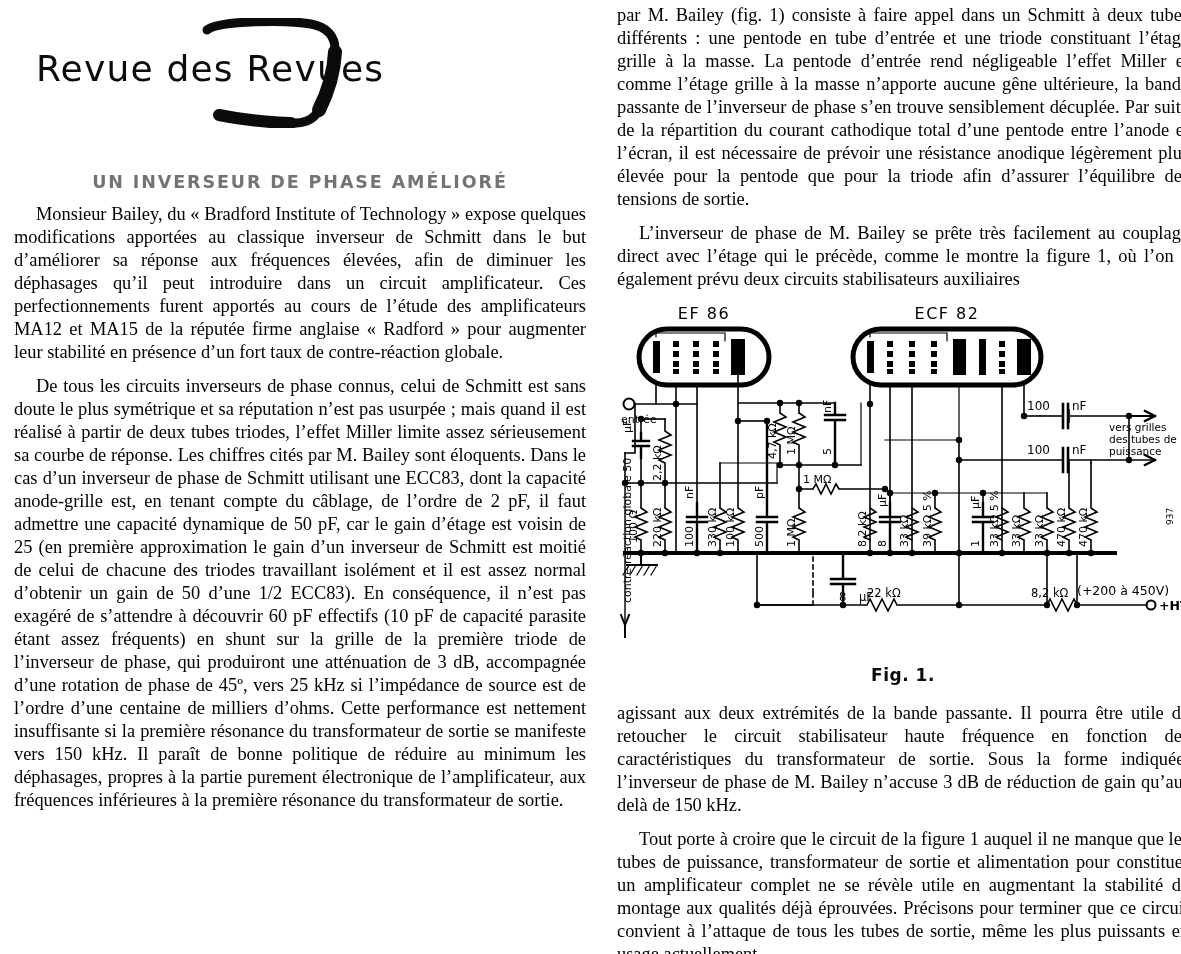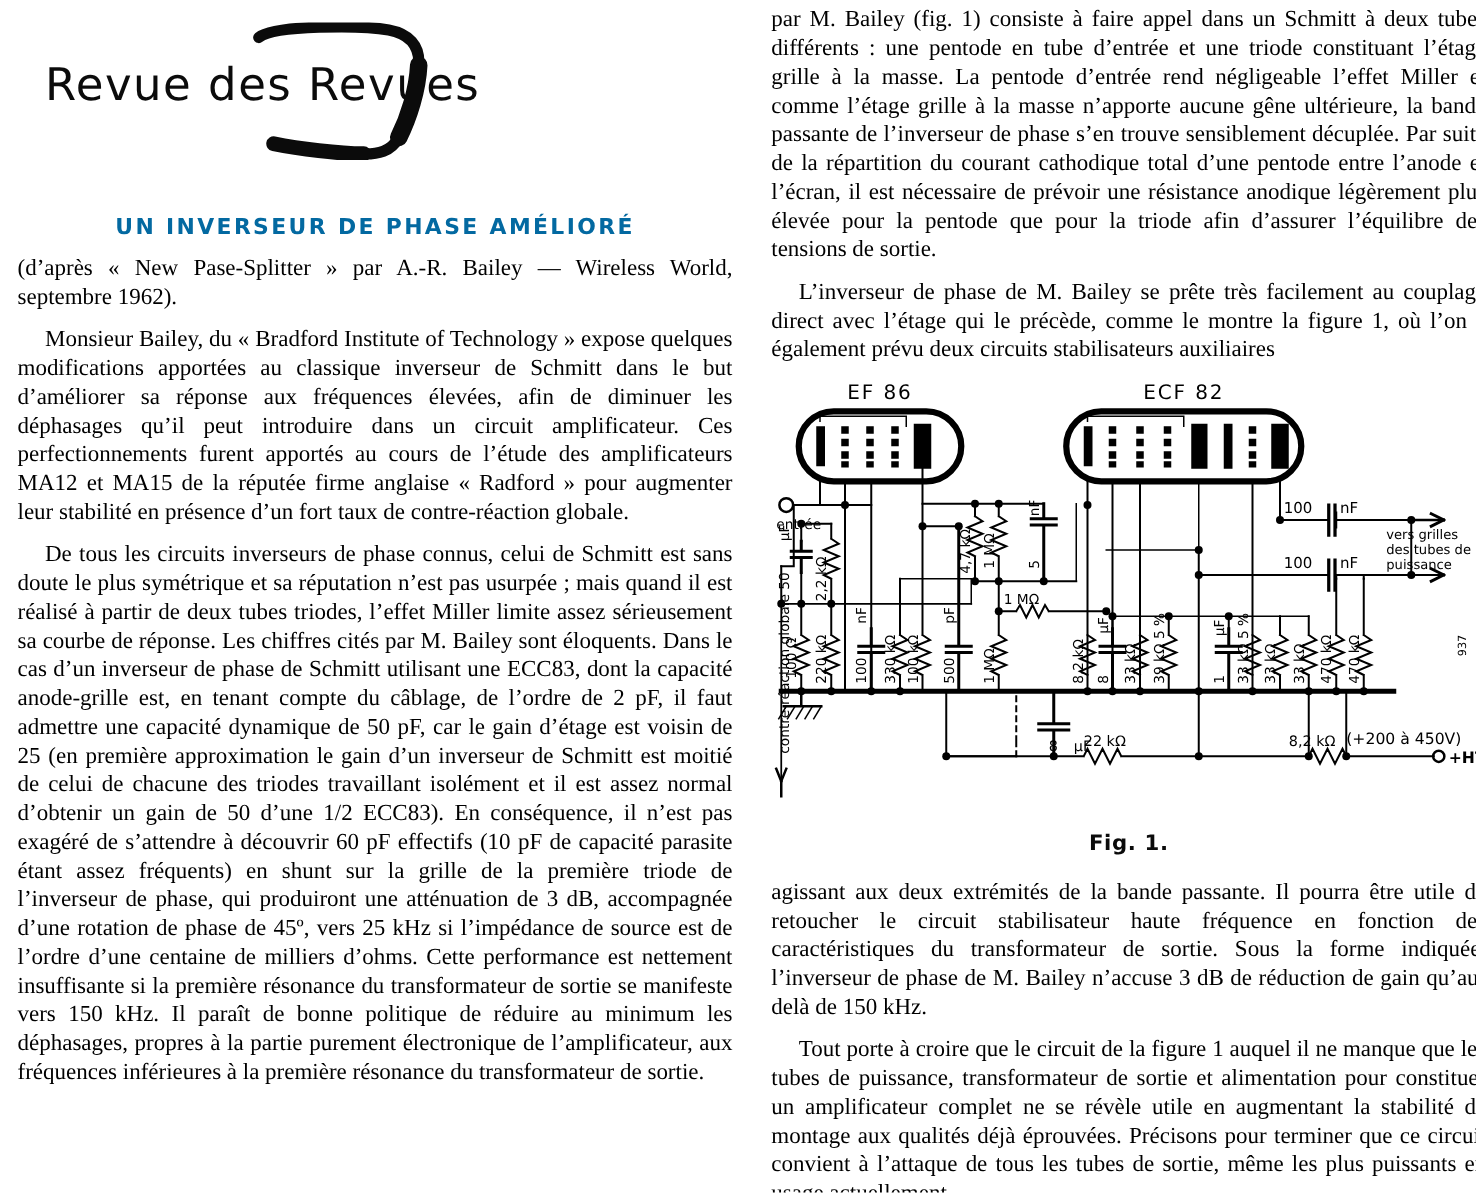--- a/index.html
+++ b/index.html
@@ -55,21 +55,21 @@
 
   
   .headline {
     font-family: "DejaVu Sans", sans-serif;
     font-weight: bold;
     font-size: 17.5px;
     letter-spacing: 1.9px;
     text-align: center;
     margin: 22px 0 0 0;
     padding: 0 6px;
-    color: #0369a1;
+    color: #737373;
   }
 
   
   .subhead, .para {
     font-family: "Liberation Serif", serif;
     font-size: 18.4px;
     line-height: 23.0px;
     text-align: justify;
     text-justify: inter-word;
     color: #000;
@@ -114,21 +114,20 @@
       <div class="masthead-word">Revue des Revues</div>
       <svg class="masthead-swoosh" viewBox="0 0 150 110">
         <path d="M8 12 C20 2, 90 2, 112 6 C128 9, 137 18, 136 34 C135 54, 128 76, 120 92 C114 103, 104 106, 88 105 C64 103, 34 100, 20 97" fill="none" stroke="#0b0b0b" stroke-width="9" stroke-linecap="round" stroke-linejoin="round"></path>
         <path d="M136 34 C135 54, 128 76, 120 92" fill="none" stroke="#0b0b0b" stroke-width="14" stroke-linecap="round"></path>
         <path d="M20 97 C40 101, 72 105, 92 105" fill="none" stroke="#0b0b0b" stroke-width="12" stroke-linecap="round"></path>
       </svg>
     </div>
 
     <h1 class="headline">UN INVERSEUR DE PHASE AMÉLIORÉ</h1>
 
-    <p class="subhead para no-indent">(d’après « New Pase-Splitter » par A.-R. Bailey — Wireless World, septembre 1962).</p>
 
     <p class="para">Monsieur Bailey, du « Bradford Institute of Technology » expose quelques modifications apportées au classique inverseur de Schmitt dans le but d’améliorer sa réponse aux fréquences élevées, afin de diminuer les déphasages qu’il peut introduire dans un circuit amplificateur. Ces perfectionnements furent apportés au cours de l’étude des amplificateurs MA12 et MA15 de la réputée firme anglaise « Radford » pour augmenter leur stabilité en présence d’un fort taux de contre-réaction globale.</p>
     <p class="para">De tous les circuits inverseurs de phase connus, celui de Schmitt est sans doute le plus symétrique et sa réputation n’est pas usurpée ; mais quand il est réalisé à partir de deux tubes triodes, l’effet Miller limite assez sérieusement sa courbe de réponse. Les chiffres cités par M. Bailey sont éloquents. Dans le cas d’un inverseur de phase de Schmitt utilisant une ECC83, dont la capacité anode-grille est, en tenant compte du câblage, de l’ordre de 2 pF, il faut admettre une capacité dynamique de 50 pF, car le gain d’étage est voisin de 25 (en première approximation le gain d’un inverseur de Schmitt est moitié de celui de chacune des triodes travaillant isolément et il est assez normal d’obtenir un gain de 50 d’une 1/2 ECC83). En conséquence, il n’est pas exagéré de s’attendre à découvrir 60 pF effectifs (10 pF de capacité parasite étant assez fréquents) en shunt sur la grille de la première triode de l’inverseur de phase, qui produiront une atténuation de 3 dB, accompagnée d’une rotation de phase de 45º, vers 25 kHz si l’impédance de source est de l’ordre d’une centaine de milliers d’ohms. Cette performance est nettement insuffisante si la première résonance du transformateur de sortie se manifeste vers 150 kHz. Il paraît de bonne politique de réduire au minimum les déphasages, propres à la partie purement électronique de l’amplificateur, aux fréquences inférieures à la première résonance du transformateur de sortie.</p>
   </div>
 
   <div class="col col-right">
 
     <p class="para no-indent">par M. Bailey (fig. 1) consiste à faire appel dans un Schmitt à deux tubes différents : une pentode en tube d’entrée et une triode constituant l’étage grille à la masse. La pentode d’entrée rend négligeable l’effet Miller et comme l’étage grille à la masse n’apporte aucune gêne ultérieure, la bande passante de l’inverseur de phase s’en trouve sensiblement décuplée. Par suite de la répartition du courant cathodique total d’une pentode entre l’anode et l’écran, il est nécessaire de prévoir une résistance anodique légèrement plus élevée pour la pentode que pour la triode afin d’assurer l’équilibre des tensions de sortie.</p>
     <p class="para">L’inverseur de phase de M. Bailey se prête très facilement au couplage direct avec l’étage qui le précède, comme le montre la figure 1, où l’on a également prévu deux circuits stabilisateurs auxiliaires</p>
 

